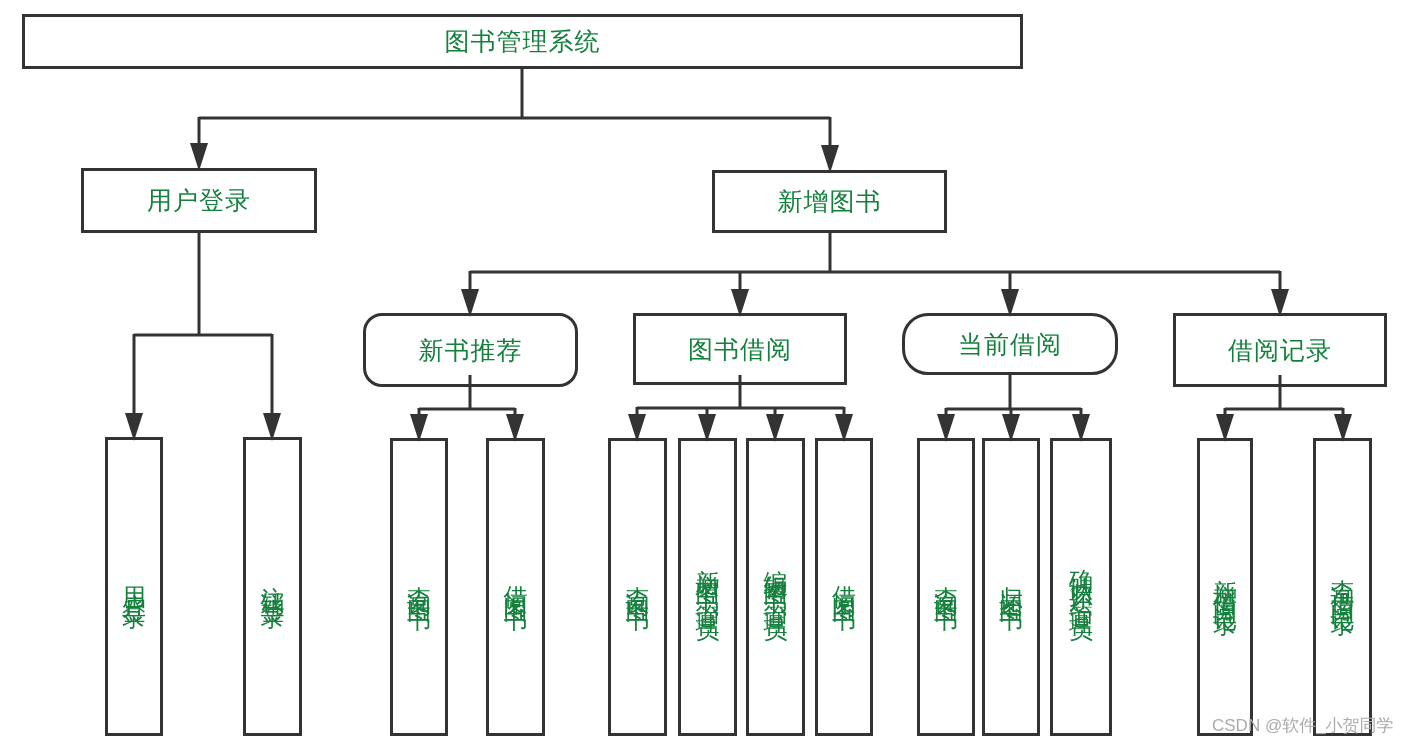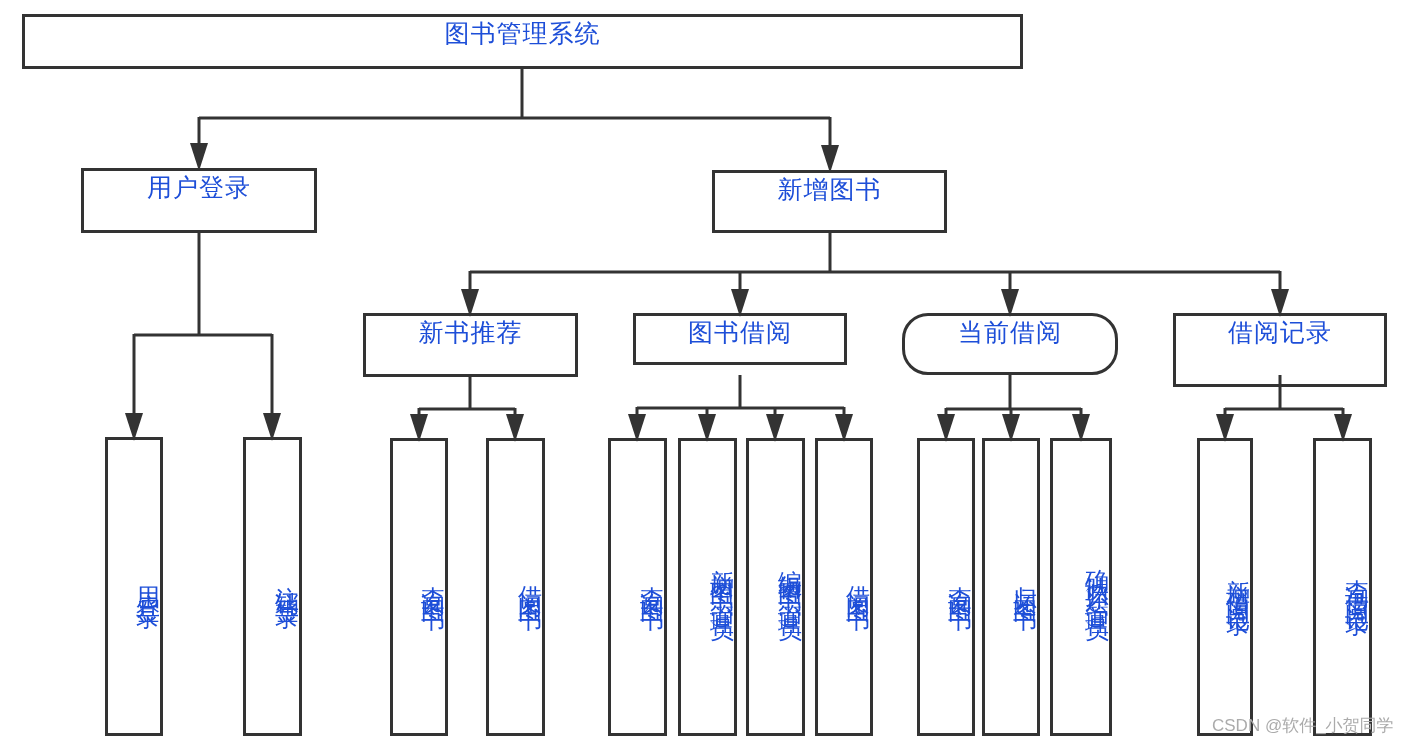--- a/index.html
+++ b/index.html
@@ -21,23 +21,23 @@
     top: 0;
     z-index: 2;
     pointer-events: none;
   }
   .node {
     position: absolute;
     box-sizing: border-box;
     border: 3px solid #333333;
     background: #ffffff;
     display: flex;
-    align-items: flex-start;
+    align-items: center;
     justify-content: center;
-    color: #1d4ed8;
+    color: #15803d;
     z-index: 1;
   }
   .node.h {
     font-size: 25px;
     letter-spacing: 1px;
     text-align: center;
   }
   .node.v {
     writing-mode: vertical-rl;
     text-orientation: mixed;
@@ -134,24 +134,24 @@
     <span>图书管理系统</span>
   </div>
 
   <div class="node h" style="left:81px; top:168px; width:236px; height:65px;">
     <span>用户登录</span>
   </div>
   <div class="node h" style="left:712px; top:170px; width:235px; height:63px;">
     <span>新增图书</span>
   </div>
 
-  <div class="node h" style="left:363px; top:313px; width:215px; height:64px;">
+  <div class="node h" style="left:363px; top:313px; width:215px; height:74px;border-radius:19px;">
     <span>新书推荐</span>
   </div>
-  <div class="node h" style="left:633px; top:313px; width:214px; height:52px;">
+  <div class="node h" style="left:633px; top:313px; width:214px; height:72px;">
     <span>图书借阅</span>
   </div>
   <div class="node h" style="left:902px; top:313px; width:216px; height:62px;border-radius:26px;">
     <span>当前借阅</span>
   </div>
   <div class="node h" style="left:1173px; top:313px; width:214px; height:74px;">
     <span>借阅记录</span>
   </div>
 
   <div class="node v" style="left:105px; top:437px; width:58px; height:299px;">

